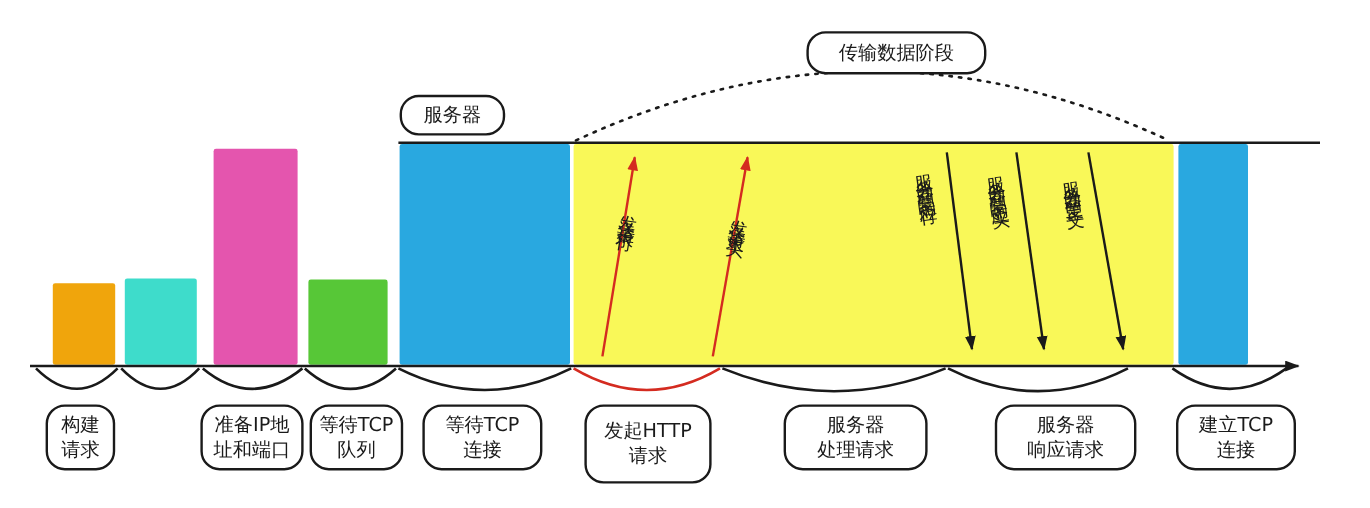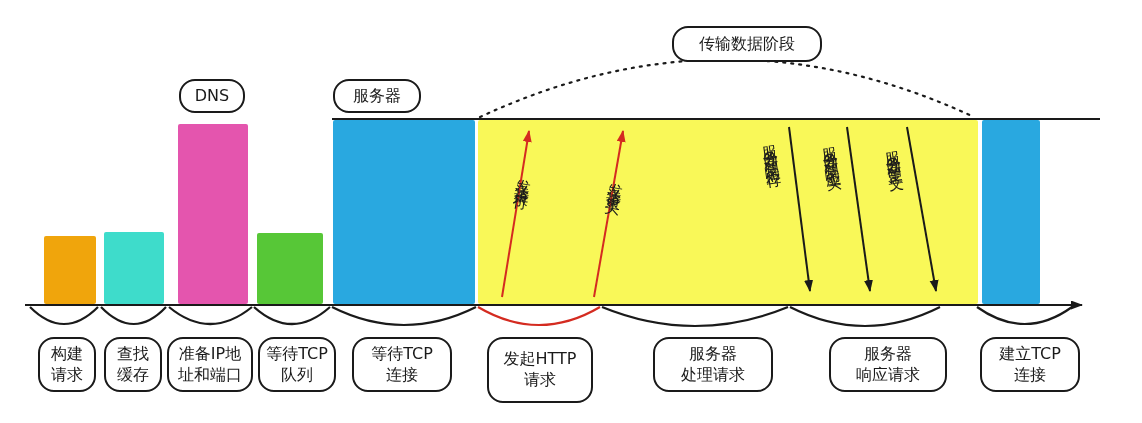--- a/index.html
+++ b/index.html
@@ -96,34 +96,31 @@
     <path class="ink" d="M101,307 Q134,341 166,307"></path>
     <path class="ink" d="M169,307 Q210,341 252,307"></path>
     <path class="ink" d="M254,307 Q292,341 330,307"></path>
     <path class="ink" d="M332,307 Q404,343 476,307"></path>
     <path class="arc-thin" d="M478,307 Q539,343 600,307" stroke="#D42B20"></path>
     <path class="ink" d="M602,307 Q695,345 788,307"></path>
     <path class="ink" d="M790,307 Q865,345 940,307"></path>
     <path class="ink" d="M977,307 Q1025,341 1072,307"></path>
   </svg>
 
-  <div class="tag-box" style="left:179px;top:79px;width:66px;height:34px">DNS</div>
   <div class="tag-box" style="left:333px;top:79px;width:88px;height:34px">服务器</div>
   <div class="tag-box" style="left:672px;top:26px;width:150px;height:36px">传输数据阶段</div>
 
   <div class="vtext" style="left:516px;top:168px;transform:rotate(9deg)">发送请求行</div>
   <div class="vtext" style="left:608px;top:172px;transform:rotate(9deg)">发送请求头</div>
   <div class="vtext" style="left:757px;top:134px;transform:rotate(-8deg)">服务器回复响应行</div>
   <div class="vtext" style="left:817px;top:136px;transform:rotate(-8deg)">服务器回复响应头</div>
   <div class="vtext" style="left:880px;top:140px;transform:rotate(-8deg)">服务器回复正文</div>
 
   <div class="phase-box" style="left:38px;top:337px;width:58px;height:55px">构建
 请求</div>
-  <div class="phase-box" style="left:104px;top:337px;width:58px;height:55px">查找
-缓存</div>
   <div class="phase-box" style="left:167px;top:337px;width:86px;height:55px">准备IP地
 址和端口</div>
   <div class="phase-box" style="left:258px;top:337px;width:78px;height:55px">等待TCP
 队列</div>
   <div class="phase-box" style="left:352px;top:337px;width:100px;height:55px">等待TCP
 连接</div>
   <div class="phase-box" style="left:487px;top:337px;width:106px;height:66px">发起HTTP
 请求</div>
   <div class="phase-box" style="left:653px;top:337px;width:120px;height:55px">服务器
 处理请求</div>

